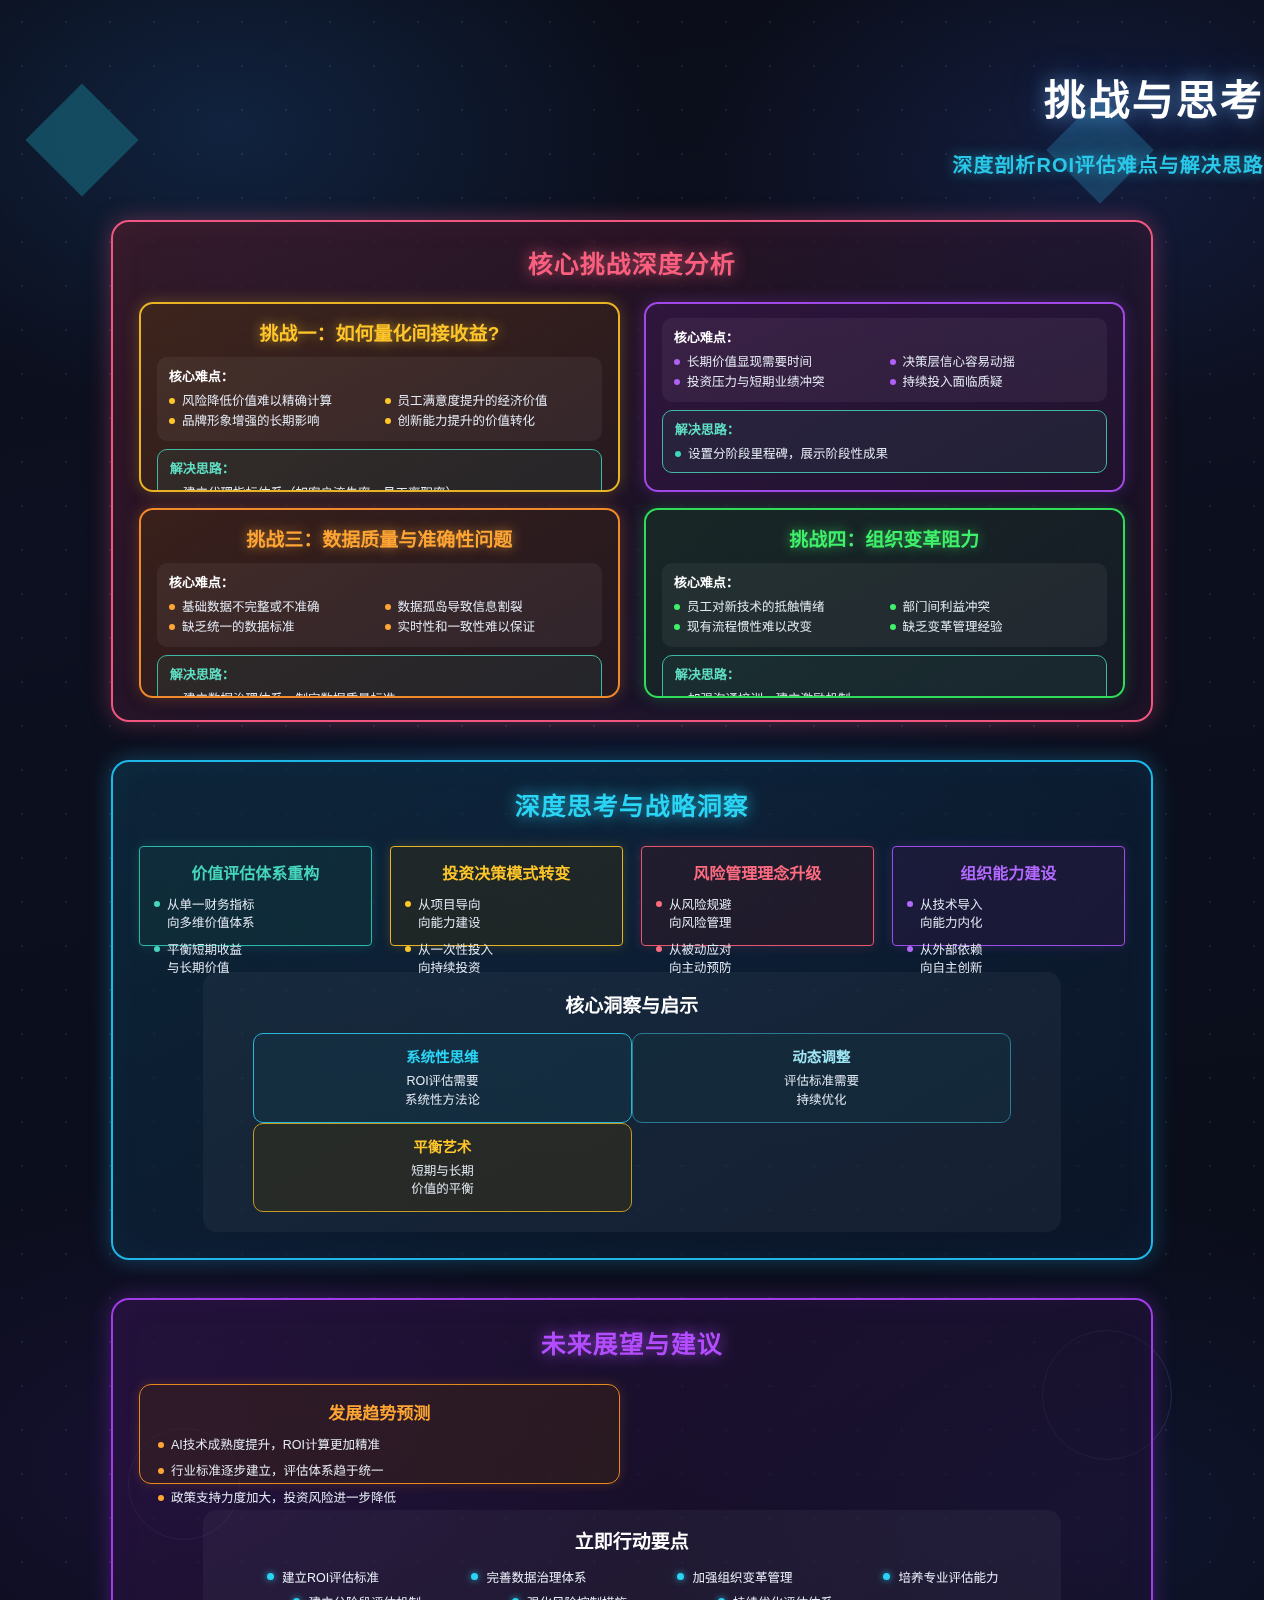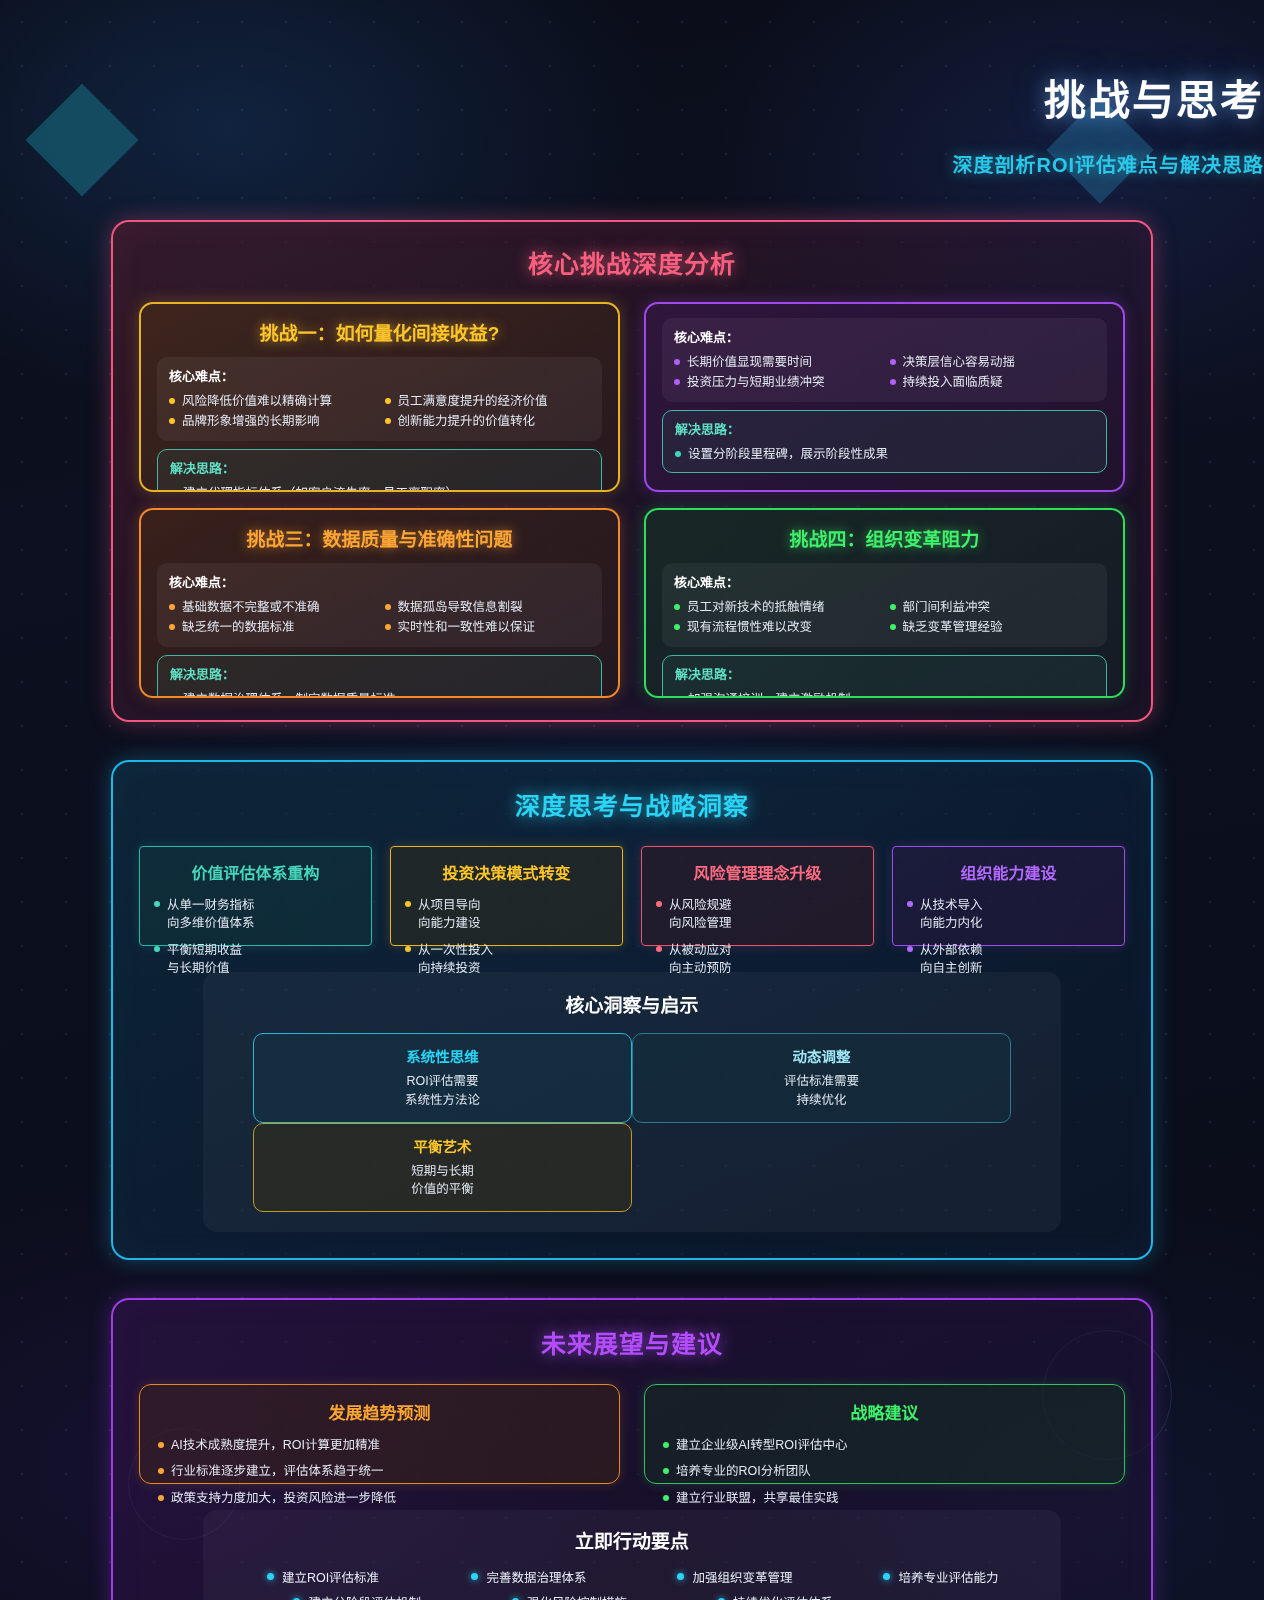--- a/index.html
+++ b/index.html
@@ -390,35 +390,20 @@
           </div>
         <div class="li">
             <span class="dot"></span>
             <span>行业标准逐步建立，评估体系趋于统一</span>
           </div>
         <div class="li">
             <span class="dot"></span>
             <span>政策支持力度加大，投资风险进一步降低</span>
           </div>
       </div>
-      <div class="fut fut-b">
-        <h4>战略建议</h4>
-        <div class="li">
-            <span class="dot"></span>
-            <span>建立企业级AI转型ROI评估中心</span>
-          </div>
-        <div class="li">
-            <span class="dot"></span>
-            <span>培养专业的ROI分析团队</span>
-          </div>
-        <div class="li">
-            <span class="dot"></span>
-            <span>建立行业联盟，共享最佳实践</span>
-          </div>
-      </div>
     </div>
 
     <div class="action">
       <h4>立即行动要点</h4>
       <div class="act-grid">
         <div class="act">
             <span class="dot"></span>
             <span>建立ROI评估标准</span>
           </div>
         <div class="act">

